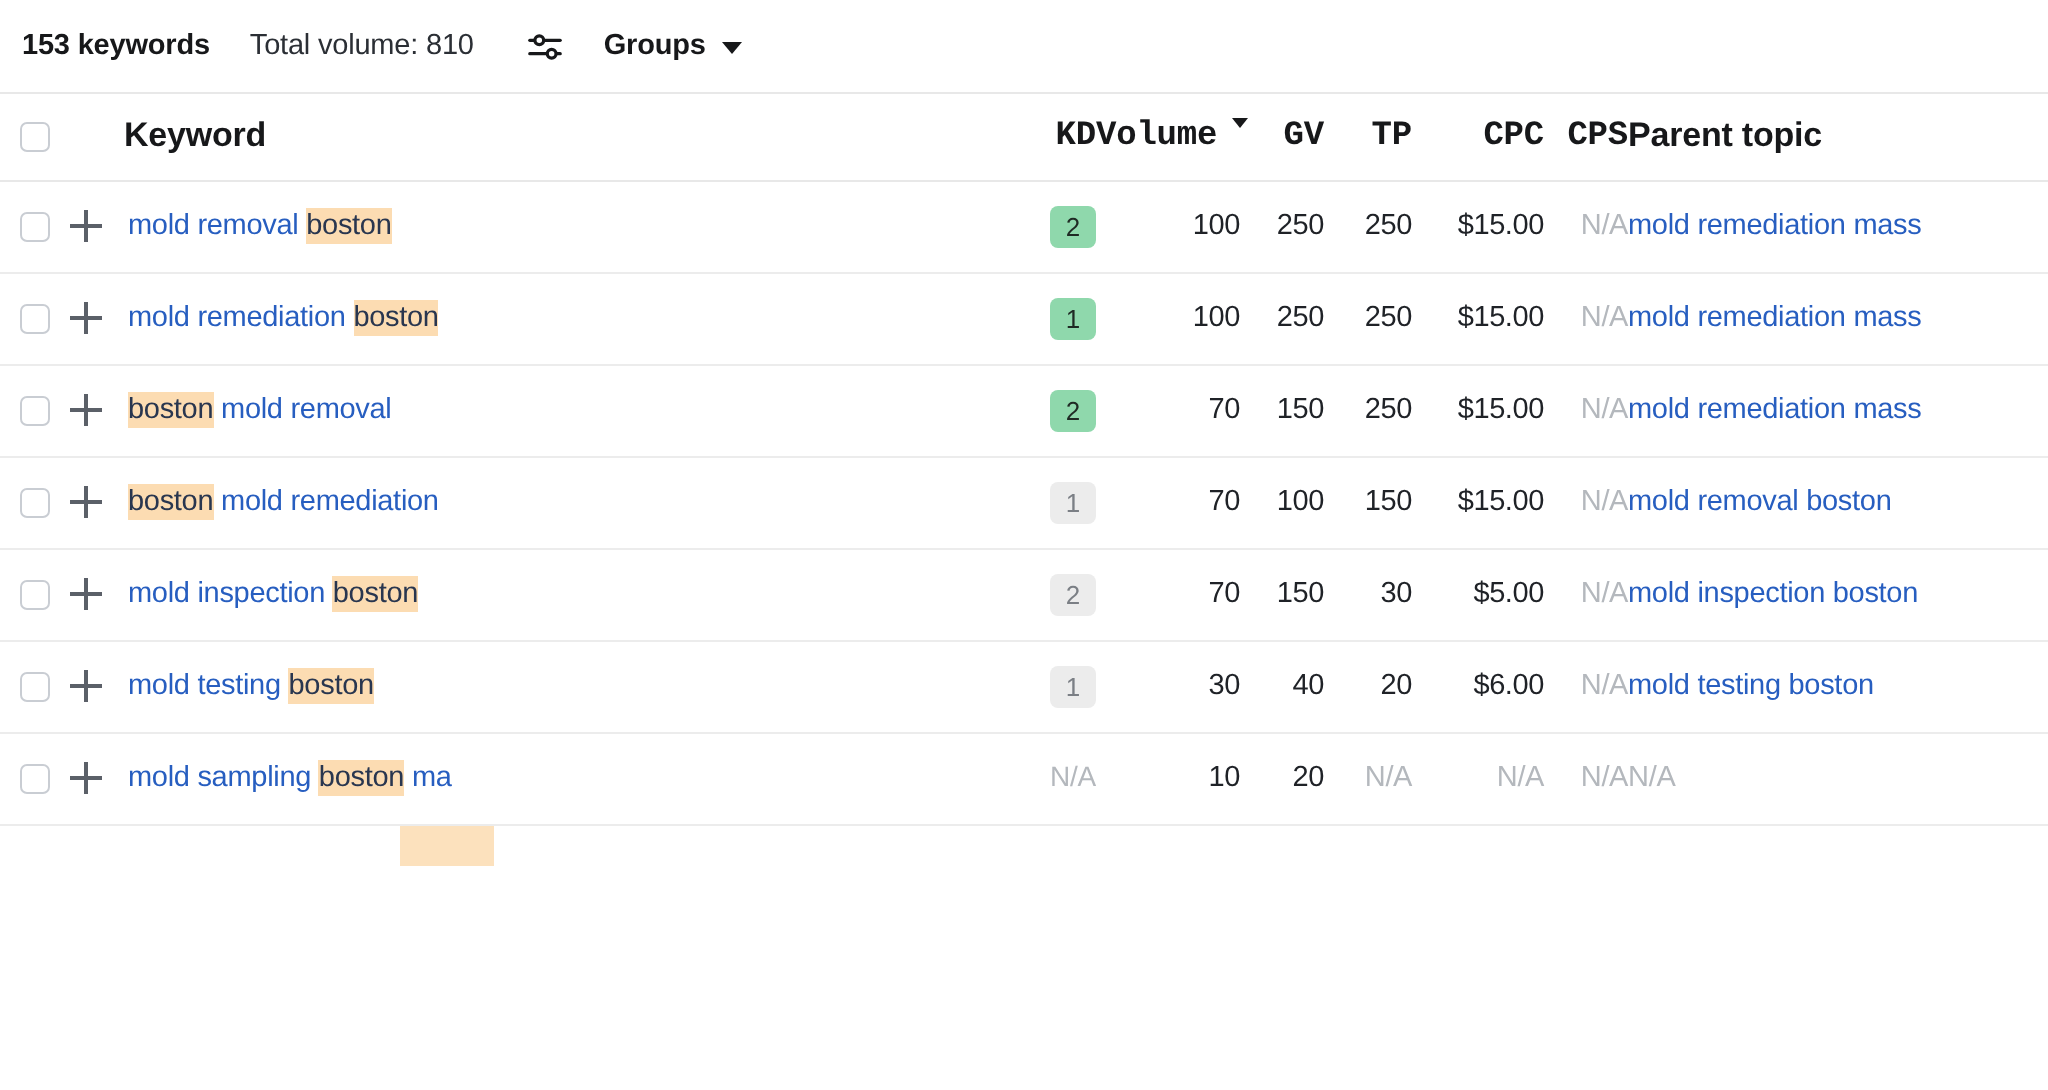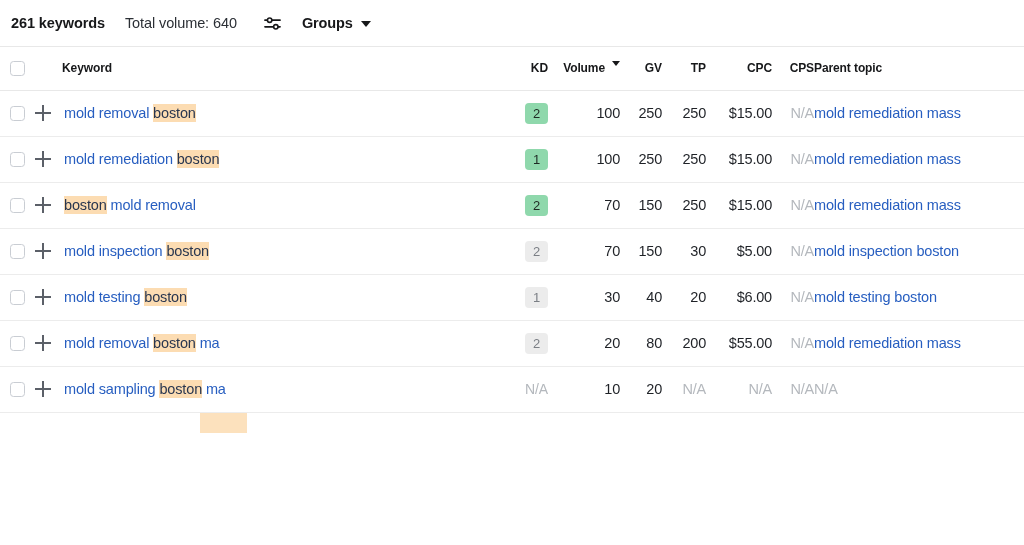--- a/index.html
+++ b/index.html
@@ -83,28 +83,28 @@
   .col-kd     { width: 48px; }
   .col-vol    { width: 72px; }
   .col-gv     { width: 42px; }
   .col-tp     { width: 44px; }
   .col-cpc    { width: 66px; }
   .col-cps    { width: 42px; }
   .col-pt     { width: 210px; }
 
   thead tr { height: 43px; }
   thead th {
-    font-size: 12px;
+    font-size: 17px;
     font-weight: bold;
     color: #17181a;
     border-bottom: 1px solid #e8e8e8;
     letter-spacing: -0.1px;
   }
   th.h-kw { text-align: left; padding-left: 2px; }
-  th.h-num { text-align: right; padding-right: 10px; }
+  th.h-num { text-align: right; padding-right: 10px; font-family: Liberation Mono, monospace; }
   th.h-pt { text-align: left; padding-left: 14px; }
 
   .vol-head-inner {
     display: inline-flex;
     align-items: flex-start;
     justify-content: flex-end;
   }
   .sort-caret {
     width: 0; height: 0;
     margin-left: 7px;
@@ -200,22 +200,22 @@
     width: 47px;
     height: 20px;
     background: #fcdcb2;
     opacity: 0.85;
   }
 </style>
 </head>
 <body>
 
 <div class="toolbar">
-  <span class="kw-count">261 keywords</span>
-  <span class="total-volume">Total volume: 640</span>
+  <span class="kw-count">153 keywords</span>
+  <span class="total-volume">Total volume: 810</span>
   <div class="groups-btn">
     <span>
       <svg class="groups-icon" viewBox="0 0 20 20" fill="none" stroke="#17181a" stroke-width="1.7" stroke-linecap="round">
         <line x1="2" y1="6.5" x2="18" y2="6.5"></line>
         <line x1="2" y1="13.5" x2="18" y2="13.5"></line>
         <circle cx="7" cy="6.5" r="2.3" fill="#ffffff"></circle>
         <circle cx="13.5" cy="13.5" r="2.3" fill="#ffffff"></circle>
       </svg>
     </span>
     <span class="groups-label">Groups</span>
@@ -306,20 +306,36 @@
         <td class="c-num na">N/A</td>
         <td class="c-pt"><a class="pt-link">mold remediation mass</a></td>
       </tr>
       <tr>
         <td>
           <div class="cb"></div>
         </td>
         <td>
           <div class="plus-btn"></div>
         </td>
+        <td><a class="kw-link"><mark>boston</mark> mold remediation</a></td>
+        <td class="c-kd"><span class="kd-badge kd-gray">1</span></td>
+        <td class="c-num">70</td>
+        <td class="c-num">100</td>
+        <td class="c-num">150</td>
+        <td class="c-num">$15.00</td>
+        <td class="c-num na">N/A</td>
+        <td class="c-pt"><a class="pt-link">mold removal boston</a></td>
+      </tr>
+      <tr>
+        <td>
+          <div class="cb"></div>
+        </td>
+        <td>
+          <div class="plus-btn"></div>
+        </td>
         <td><a class="kw-link">mold inspection <mark>boston</mark></a></td>
         <td class="c-kd"><span class="kd-badge kd-gray">2</span></td>
         <td class="c-num">70</td>
         <td class="c-num">150</td>
         <td class="c-num">30</td>
         <td class="c-num">$5.00</td>
         <td class="c-num na">N/A</td>
         <td class="c-pt"><a class="pt-link">mold inspection boston</a></td>
       </tr>
       <tr>
@@ -338,36 +354,20 @@
         <td class="c-num na">N/A</td>
         <td class="c-pt"><a class="pt-link">mold testing boston</a></td>
       </tr>
       <tr>
         <td>
           <div class="cb"></div>
         </td>
         <td>
           <div class="plus-btn"></div>
         </td>
-        <td><a class="kw-link">mold removal <mark>boston</mark> ma</a></td>
-        <td class="c-kd"><span class="kd-badge kd-gray">2</span></td>
-        <td class="c-num">20</td>
-        <td class="c-num">80</td>
-        <td class="c-num">200</td>
-        <td class="c-num">$55.00</td>
-        <td class="c-num na">N/A</td>
-        <td class="c-pt"><a class="pt-link">mold remediation mass</a></td>
-      </tr>
-      <tr>
-        <td>
-          <div class="cb"></div>
-        </td>
-        <td>
-          <div class="plus-btn"></div>
-        </td>
         <td><a class="kw-link">mold sampling <mark>boston</mark> ma</a></td>
         <td class="c-kd"><span class="kd-na">N/A</span></td>
         <td class="c-num">10</td>
         <td class="c-num">20</td>
         <td class="c-num na">N/A</td>
         <td class="c-num na">N/A</td>
         <td class="c-num na">N/A</td>
         <td class="c-pt"><span class="pt-na">N/A</span></td>
       </tr>
       <tr class="clipped-row">

